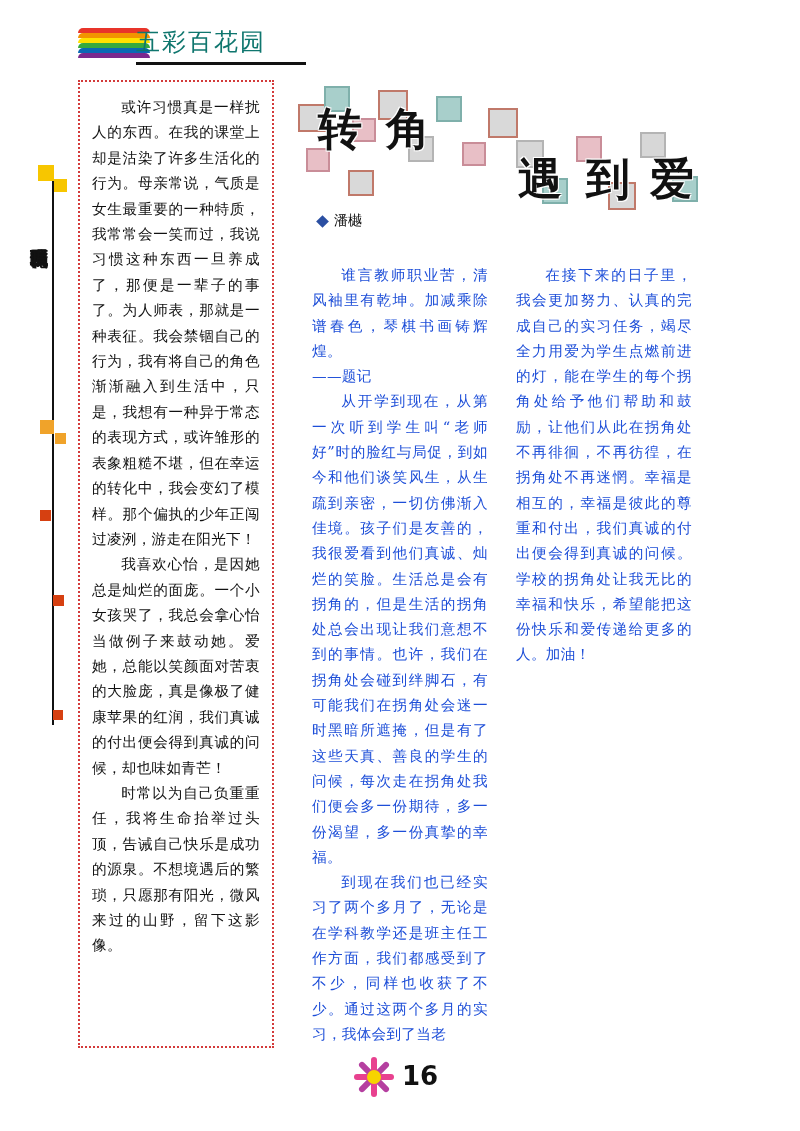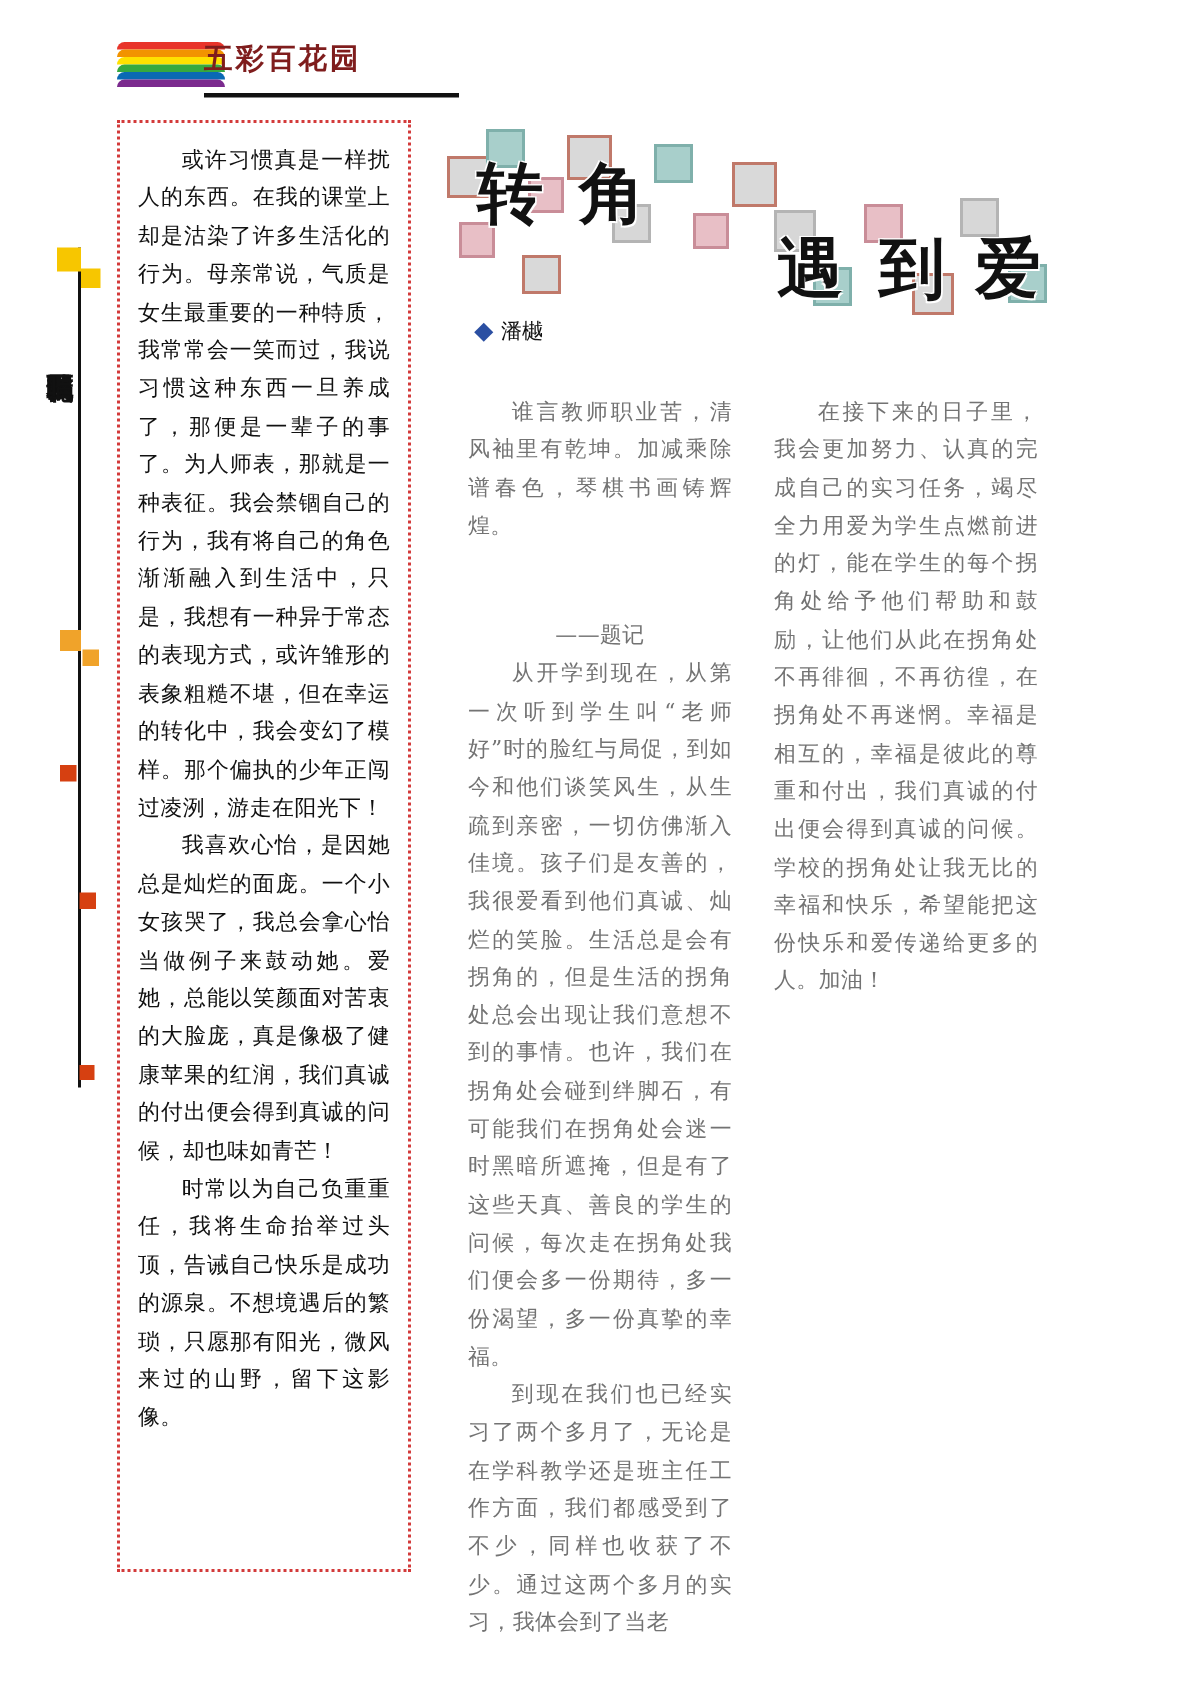--- a/index.html
+++ b/index.html
@@ -47,24 +47,24 @@
   .rb2 { top: 5px; background: #f29400; }
   .rb3 { top: 10px; background: #ffe100; }
   .rb4 { top: 15px; background: #36a93f; }
   .rb5 { top: 20px; background: #0a69b4; }
   .rb6 { top: 25px; background: #7b2a8e; }
 
   .masthead-title {
     position: absolute;
     left: 58px;
     top: 4px;
-    font-size: 19px;
-    font-weight: bold;
+    font-size: 24px;
+    font-weight: normal;
     letter-spacing: 2px;
-    color: #7f1d1d;
+    color: #0f766e;
     font-family: "DejaVu Sans", "Liberation Sans", sans-serif;
     white-space: nowrap;
   }
   .masthead-rule {
     position: absolute;
     left: 58px;
     top: 40px;
     width: 170px;
     height: 3px;
     background: #111;
@@ -188,29 +188,28 @@
   .col {
     position: absolute;
     top: 262px;
     width: 176px;
     height: 790px;
   }
   .col p {
     margin: 0;
     font-size: 14.6px;
     line-height: 25.3px;
-    color: #737373;
+    color: #1d4ed8;
     text-align: justify;
     text-indent: 2em;
     letter-spacing: 0.3px;
   }
   .col p.right {
-    text-align: center;
+    text-align: left;
     text-indent: 0;
-    margin-top: 48px;
   }
   .col-2 { left: 312px; }
   .col-3 { left: 516px; }
 
   
   .footer {
     position: absolute;
     left: 0;
     right: 0;
     bottom: 18px;
@@ -323,14 +322,28 @@
     <p>谁言教师职业苦，清风袖里有乾坤。加减乘除谱春色，琴棋书画铸辉煌。</p>
     <p class="right">——题记</p>
     <p>从开学到现在，从第一次听到学生叫“老师好”时的脸红与局促，到如今和他们谈笑风生，从生疏到亲密，一切仿佛渐入佳境。孩子们是友善的，我很爱看到他们真诚、灿烂的笑脸。生活总是会有拐角的，但是生活的拐角处总会出现让我们意想不到的事情。也许，我们在拐角处会碰到绊脚石，有可能我们在拐角处会迷一时黑暗所遮掩，但是有了这些天真、善良的学生的问候，每次走在拐角处我们便会多一份期待，多一份渴望，多一份真挚的幸福。</p>
     <p>到现在我们也已经实习了两个多月了，无论是在学科教学还是班主任工作方面，我们都感受到了不少，同样也收获了不少。通过这两个多月的实习，我体会到了当老</p>
   </div>
 
   <div class="col col-3">
     <p>在接下来的日子里，我会更加努力、认真的完成自己的实习任务，竭尽全力用爱为学生点燃前进的灯，能在学生的每个拐角处给予他们帮助和鼓励，让他们从此在拐角处不再徘徊，不再彷徨，在拐角处不再迷惘。幸福是相互的，幸福是彼此的尊重和付出，我们真诚的付出便会得到真诚的问候。学校的拐角处让我无比的幸福和快乐，希望能把这份快乐和爱传递给更多的人。加油！</p>
   </div>
 
+  <div class="footer">
+    <div class="flower">
+      <div class="petal" style="transform: rotate(0deg);"></div>
+      <div class="petal b" style="transform: rotate(45deg);"></div>
+      <div class="petal" style="transform: rotate(90deg);"></div>
+      <div class="petal b" style="transform: rotate(135deg);"></div>
+      <div class="petal" style="transform: rotate(180deg);"></div>
+      <div class="petal b" style="transform: rotate(225deg);"></div>
+      <div class="petal" style="transform: rotate(270deg);"></div>
+      <div class="petal b" style="transform: rotate(315deg);"></div>
+      <div class="fcenter"></div>
+    </div>
+    <div class="pageno">16</div>
+  </div>
 
 </div>
 
 </body></html>

